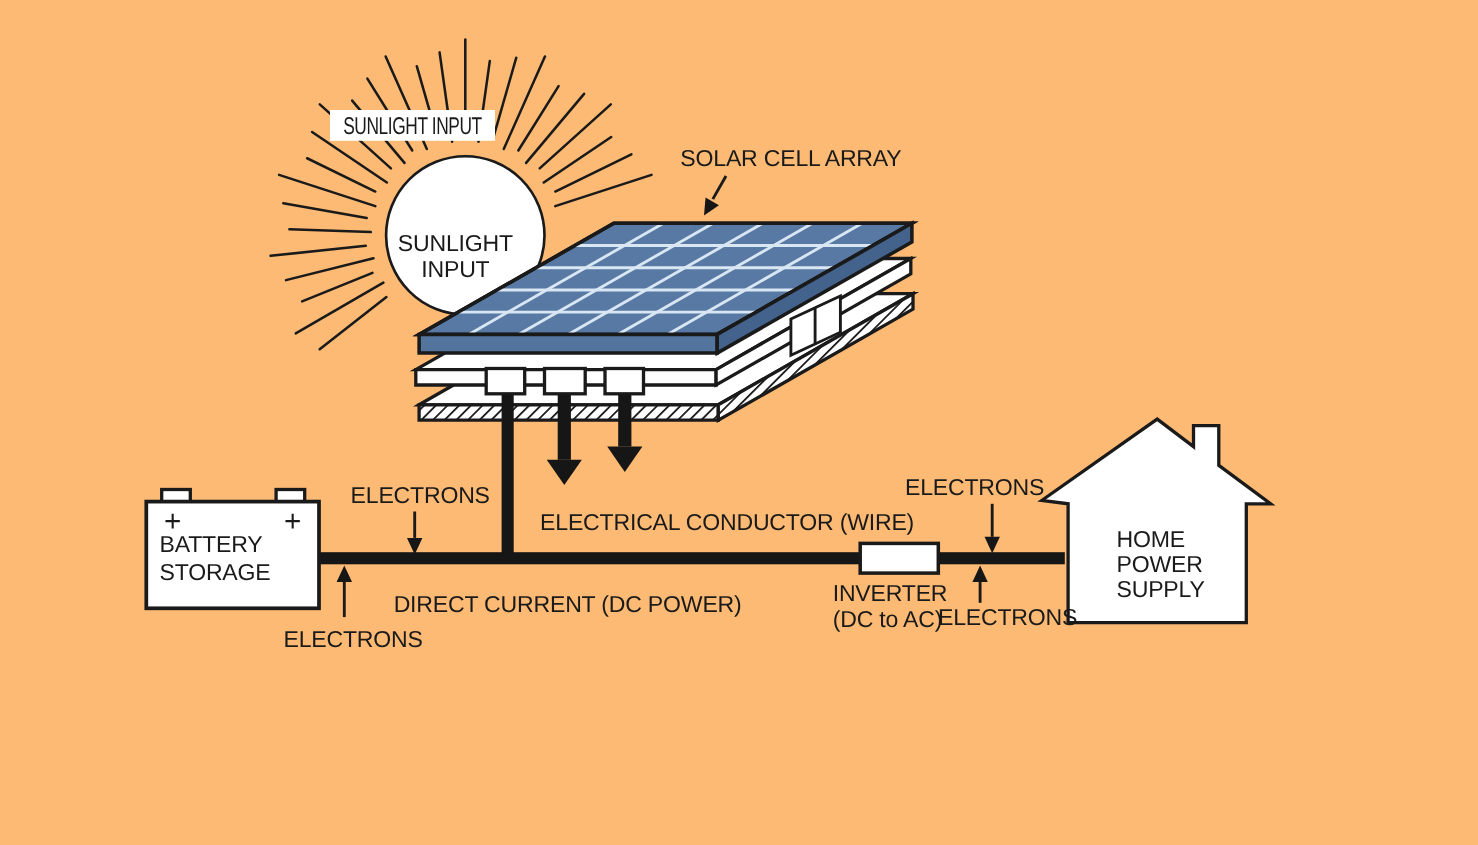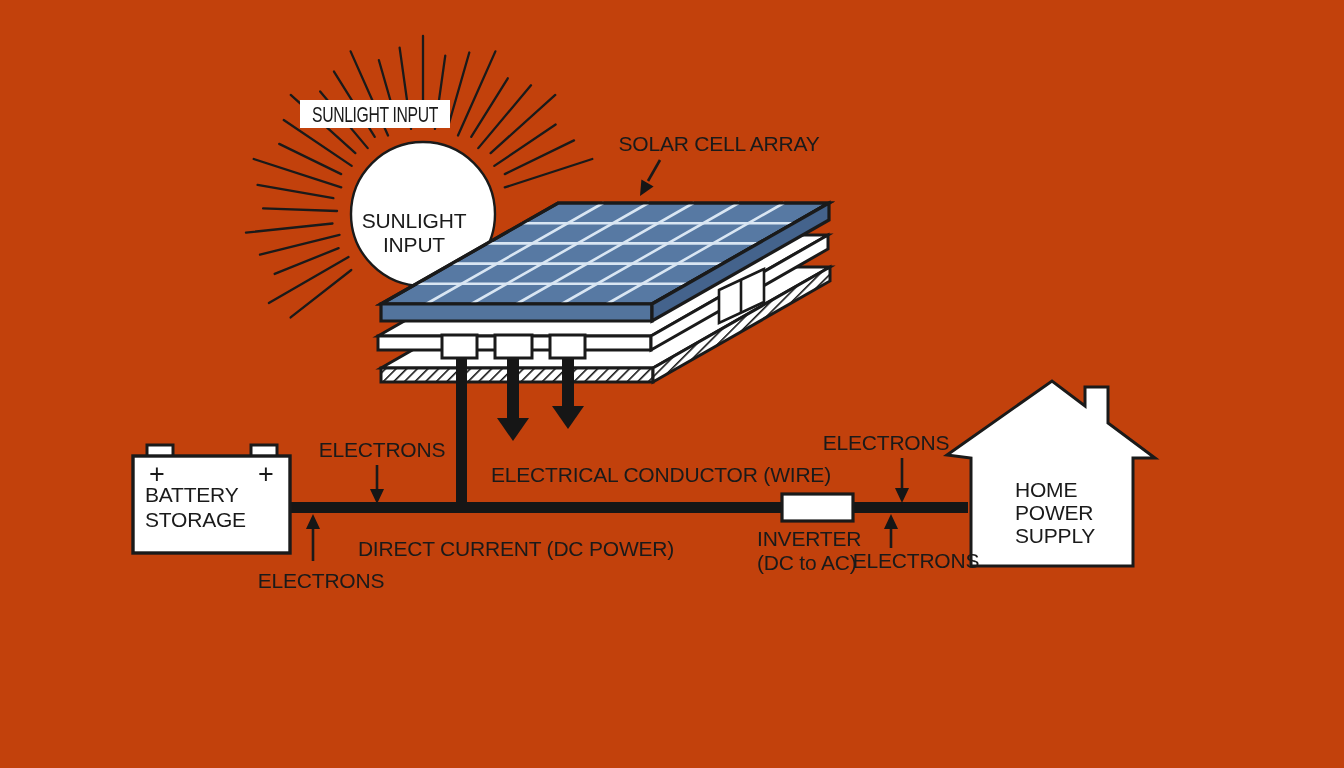--- a/index.html
+++ b/index.html
@@ -1,16 +1,16 @@
 <!DOCTYPE html>
 <html><head>
 <meta charset="utf-8">
 <style>
   html,body{margin:0;padding:0;background:#ffffff;}
-  .stage{position:relative;width:1344px;height:768px;background:#c2410c;overflow:hidden;}
+  .stage{position:relative;width:1344px;height:768px;background:#fdba74;overflow:hidden;}
   svg{position:absolute;inset:0;display:block;}
   .lbl{font-family:"Liberation Sans",sans-serif;font-size:21px;fill:#1a1a1a;letter-spacing:-0.2px;}
   .lbl-sm{font-family:"Liberation Sans",sans-serif;font-size:22px;fill:#1a1a1a;letter-spacing:-0.5px;}
   .plus{font-family:"Liberation Sans",sans-serif;font-size:27px;fill:#1a1a1a;}
   .mid{text-anchor:middle;}
   .outline{stroke:#1a1a1a;stroke-width:3;fill:#ffffff;stroke-linejoin:miter;}
   .solid{fill:#161616;stroke:none;}
 </style>
 </head>
 <body>

